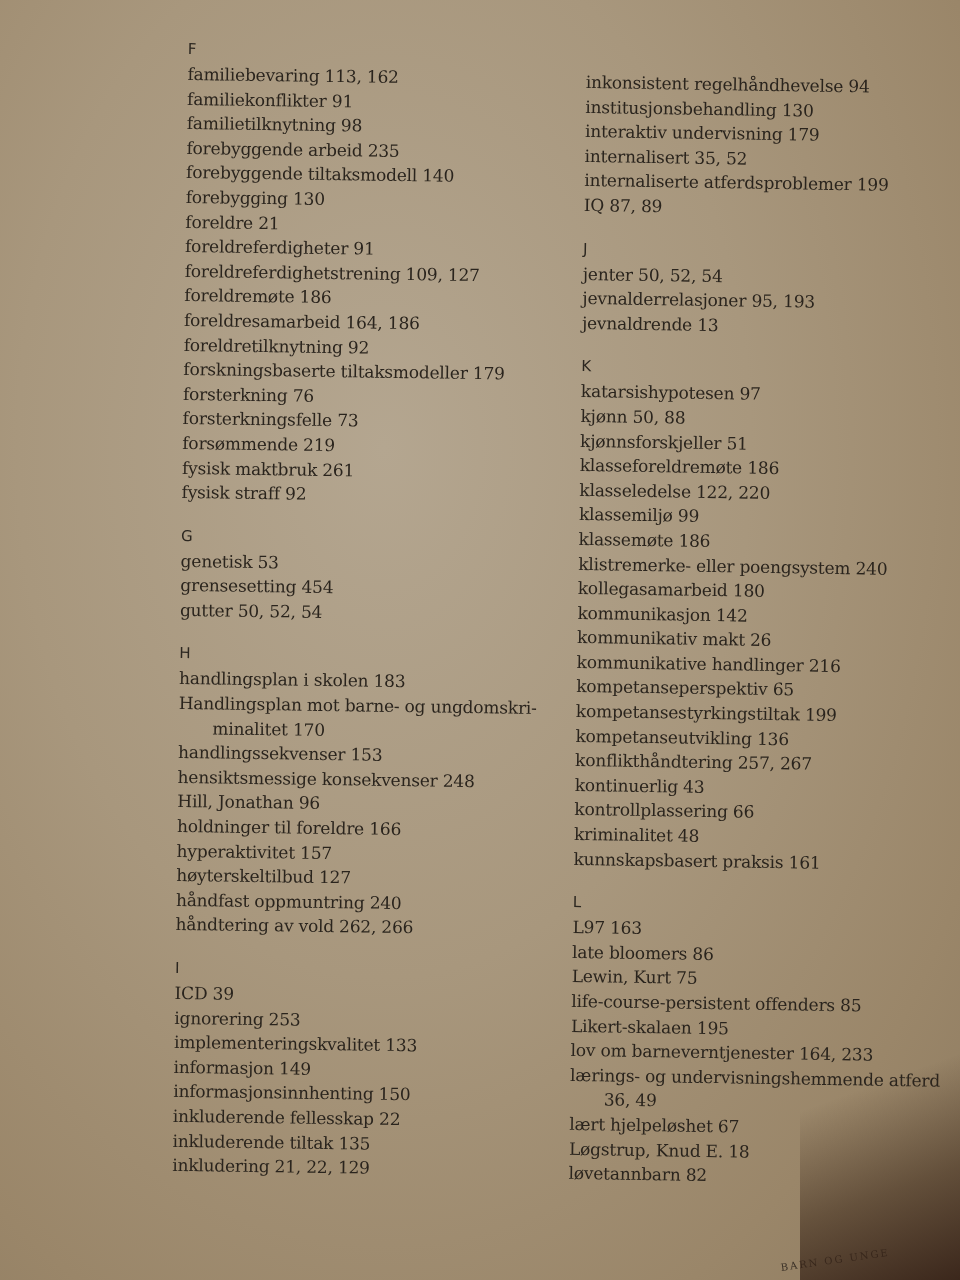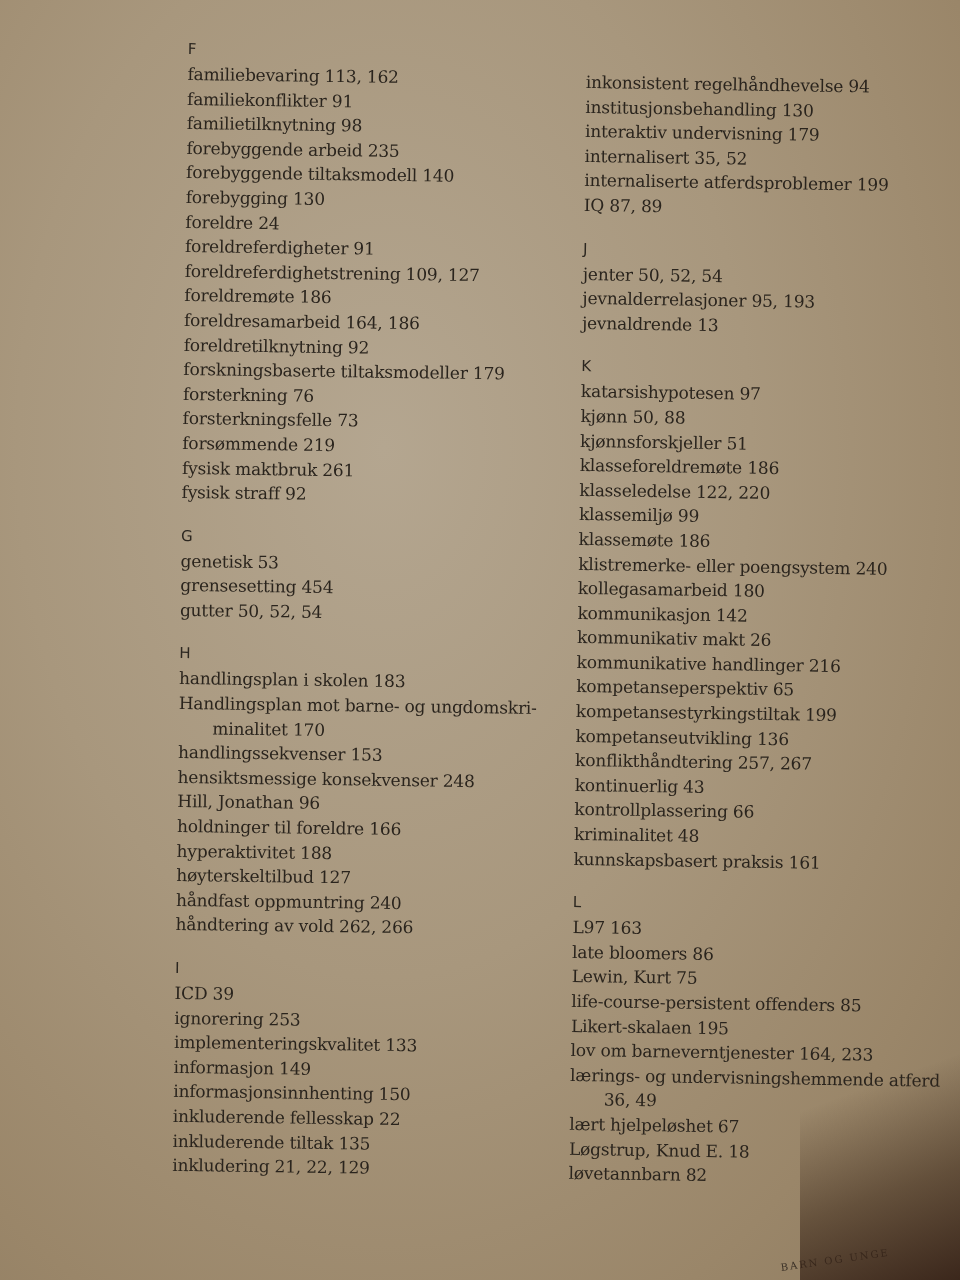--- a/index.html
+++ b/index.html
@@ -87,21 +87,21 @@
 <div class="page">
   <div class="col col-left" id="col-left">
       <div class="section">
         <div class="letter">F</div>
         <div class="entry"><span>familiebevaring</span> <span>113, 162</span></div>
         <div class="entry"><span>familiekonflikter</span> <span>91</span></div>
         <div class="entry"><span>familietilknytning</span> <span>98</span></div>
         <div class="entry"><span>forebyggende arbeid</span> <span>235</span></div>
         <div class="entry"><span>forebyggende tiltaksmodell</span> <span>140</span></div>
         <div class="entry"><span>forebygging</span> <span>130</span></div>
-        <div class="entry"><span>foreldre</span> <span>24</span></div>
+        <div class="entry"><span>foreldre</span> <span>21</span></div>
         <div class="entry"><span>foreldreferdigheter</span> <span>91</span></div>
         <div class="entry"><span>foreldreferdighetstrening</span> <span>109, 127</span></div>
         <div class="entry"><span>foreldremøte</span> <span>186</span></div>
         <div class="entry"><span>foreldresamarbeid</span> <span>164, 186</span></div>
         <div class="entry"><span>foreldretilknytning</span> <span>92</span></div>
         <div class="entry"><span>forskningsbaserte tiltaksmodeller</span> <span>179</span></div>
         <div class="entry"><span>forsterkning</span> <span>76</span></div>
         <div class="entry"><span>forsterkningsfelle</span> <span>73</span></div>
         <div class="entry"><span>forsømmende</span> <span>219</span></div>
         <div class="entry"><span>fysisk maktbruk</span> <span>261</span></div>
@@ -114,21 +114,21 @@
         <div class="entry"><span>gutter</span> <span>50, 52, 54</span></div>
       </div>
       <div class="section">
         <div class="letter">H</div>
         <div class="entry"><span>handlingsplan i skolen</span> <span>183</span></div>
         <div class="entry"><span>Handlingsplan mot barne- og ungdomskri-</span><span class="cont">minalitet 170</span></div>
         <div class="entry"><span>handlingssekvenser</span> <span>153</span></div>
         <div class="entry"><span>hensiktsmessige konsekvenser</span> <span>248</span></div>
         <div class="entry"><span>Hill, Jonathan</span> <span>96</span></div>
         <div class="entry"><span>holdninger til foreldre</span> <span>166</span></div>
-        <div class="entry"><span>hyperaktivitet</span> <span>188</span></div>
+        <div class="entry"><span>hyperaktivitet</span> <span>157</span></div>
         <div class="entry"><span>høyterskeltilbud</span> <span>127</span></div>
         <div class="entry"><span>håndfast oppmuntring</span> <span>240</span></div>
         <div class="entry"><span>håndtering av vold</span> <span>262, 266</span></div>
       </div>
       <div class="section">
         <div class="letter">I</div>
         <div class="entry"><span>ICD</span> <span>39</span></div>
         <div class="entry"><span>ignorering</span> <span>253</span></div>
         <div class="entry"><span>implementeringskvalitet</span> <span>133</span></div>
         <div class="entry"><span>informasjon</span> <span>149</span></div>

